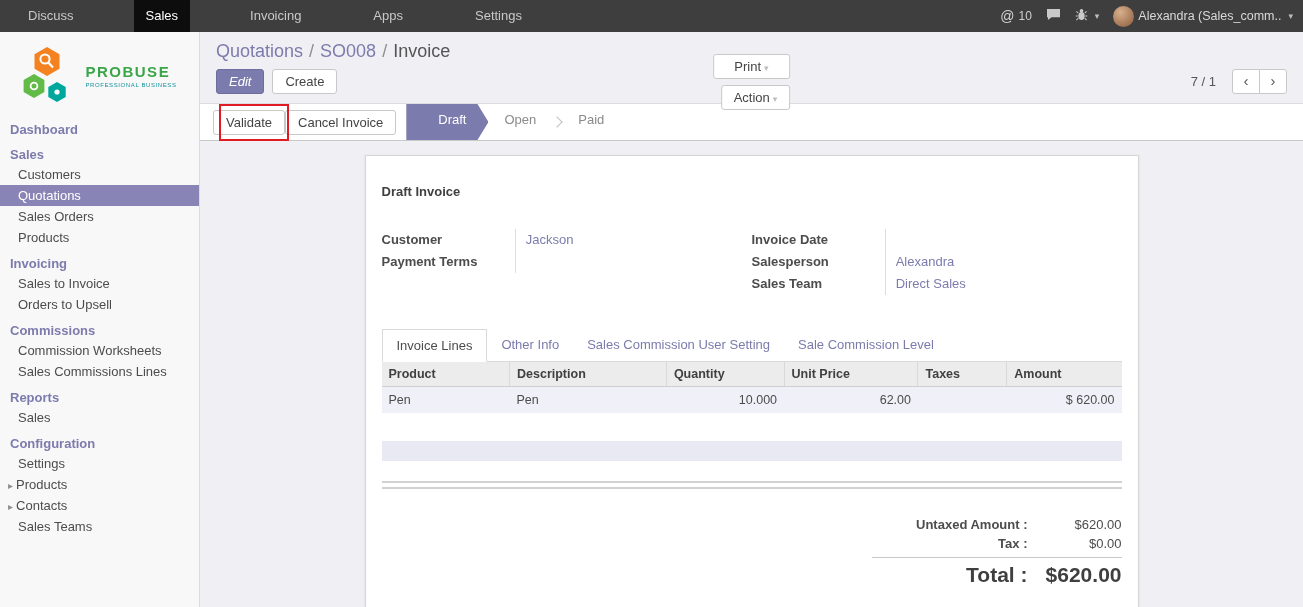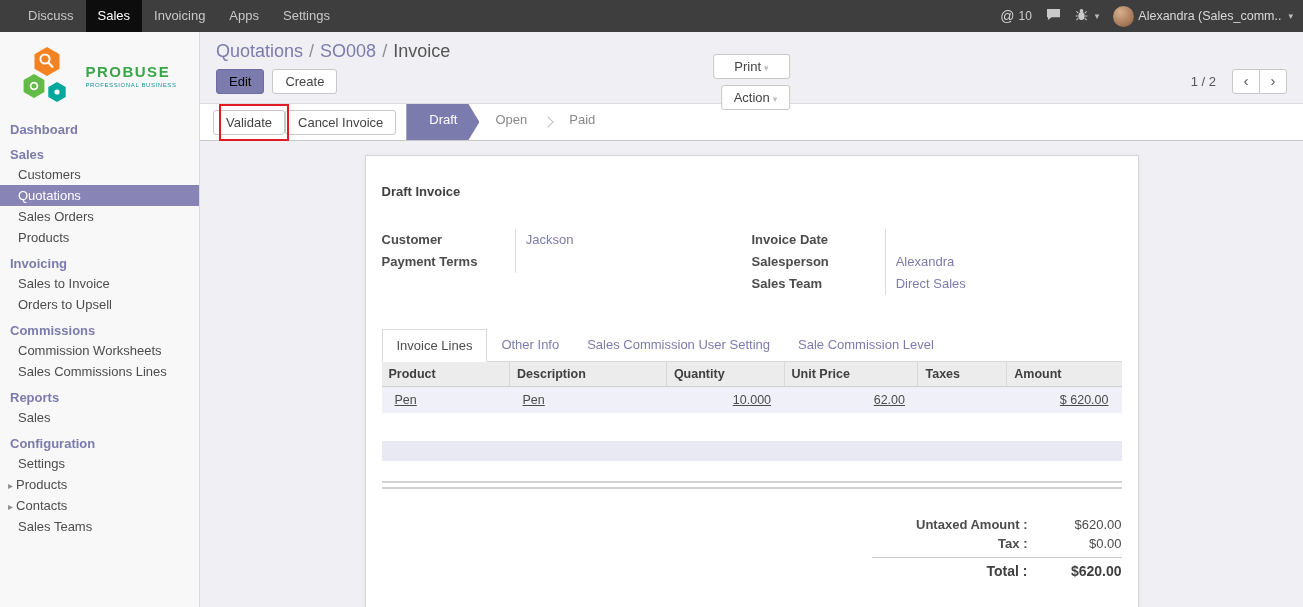--- a/index.html
+++ b/index.html
@@ -1,21 +1,21 @@
 <!DOCTYPE html>
 <html><head>
 <meta charset="utf-8">
 <style>
   * { box-sizing: border-box; margin: 0; padding: 0; }
   html,body { width:1303px; height:607px; overflow:hidden; }
   body { font-family:"Liberation Sans", sans-serif; font-size:13px; color:#4c4c4c; background:#fff; }
 
   
   .topbar { height:32px; background:#3e3e3e; color:#c8c8c8; display:flex; align-items:stretch; }
-  .topbar-menus { display:flex; align-items:stretch; padding-left:16px; }
+  .topbar-menus { display:flex; align-items:stretch; padding-left:16px;gap:48px; }
   .tmenu { padding:0 12px; line-height:32px; cursor:pointer; }
   .tmenu.active { background:#0d0d0d; color:#fff; }
   .systray { margin-left:auto; display:flex; align-items:center; gap:14px; padding-right:10px; }
   .systray-item { display:flex; align-items:center; gap:4px; cursor:pointer; }
   .at-icon { font-size:14px; color:#d7d7d7; }
   .mention-count { font-size:12px; color:#cfcfcf; }
   .caret { font-size:9px; color:#bdbdbd; margin-left:3px; }
   .avatar { width:21px; height:21px; border-radius:50%; background:radial-gradient(circle at 35% 30%, #d8b08c, #8a5a3b); display:inline-block; }
   .uname { font-size:12.5px; color:#d9d9d9; }
 
@@ -34,73 +34,73 @@
   .nav-item { padding:3px 10px 3px 18px; cursor:pointer; white-space:nowrap; }
   .nav-item.selected { background:#8885b6; color:#fff; }
   .expand-arrow { color:#8f8f8f; font-size:10px; margin:0 3px 0 -10px; }
 
   
   .breadcrumb { font-size:18px; color:#7c7bad; padding:9px 16px 2px; }
   .breadcrumb .sep { color:#8f8f8f; margin:0 6px; }
   .breadcrumb .current { color:#555; }
   .cp-buttons { position:relative; display:flex; align-items:center; padding:5px 16px 9px; }
   .btn { display:inline-block; padding:4px 12px; border:1px solid #c8c8c8; border-radius:3px; background:#fff; color:#444; font-size:13px; cursor:pointer; }
-  .btn.primary { background:#7c7bad; border-color:#6f6da0; color:#000000; }
+  .btn.primary { background:#7c7bad; border-color:#6f6da0; color:#ffffff;font-style:italic; }
   .btn + .btn { margin-left:8px; }
   .center-group { position:absolute; left:50%; transform:translateX(-50%); display:flex; gap:6px;flex-direction:column; }
   .pager { margin-left:auto; display:flex; align-items:center; gap:16px; }
   .pager-value { color:#555; }
   .btn-group { display:flex; }
   .pg-btn { width:28px; height:25px; border:1px solid #c8c8c8; background:#fff; color:#555; font-size:15px; line-height:22px; text-align:center; cursor:pointer; }
   .pg-btn.prev { border-radius:3px 0 0 3px; }
   .pg-btn.next { border-radius:0 3px 3px 0; margin-left:-1px; }
 
   
   .statusbar { height:38px; background:#fff; border-top:1px solid #dcdcdc; border-bottom:1px solid #c9c9c9; display:flex; align-items:center; padding-left:13px; flex:none; }
   .validate-wrap { position:relative; display:inline-block; }
   .annotation { position:absolute; left:-4px; right:-4px; top:-6px; bottom:-6px; border:2px solid #e01b24; pointer-events:none; }
   .statusbar .btn + * { margin-left:10px; }
   .states { margin-left:auto; display:flex; align-items:stretch; height:100%; }
   .state { line-height:31px; padding:0 16px; color:#8a8a8a; font-size:13px; cursor:pointer; }
-  .state.active { background:#7c7bad; color:#fff; padding:0 22px 0 23px;
+  .state.active { background:#7c7bad; color:#fff; padding:0 22px 0 32px;
     clip-path:polygon(0 0, calc(100% - 11px) 0, 100% 50%, calc(100% - 11px) 100%, 0 100%); }
   .chev { width:8px; height:8px; border-top:1px solid #bfbfbf; border-right:1px solid #bfbfbf; transform:rotate(45deg); align-self:center; margin:0 1px; }
 
   
   .view-area { flex:1; overflow:hidden; }
   .sheet { width:774px; margin:14px auto 0; background:#fff; border:1px solid #d6d6d6; box-shadow:0 1px 3px rgba(0,0,0,.08); padding:16px 16px 0; height:560px; }
   .sheet-title { font-weight:bold; margin:12px 0 30px; color:#3f3f3f; }
   .fgroups { display:flex; margin-bottom:34px; }
   .fgroup { width:50%; display:grid; grid-template-columns:36% 1fr; align-content:start; }
   .flabel { font-weight:bold; padding:3px 8px 3px 0; }
   .fvalue { border-left:1px solid #ddd; padding:3px 0 3px 10px; min-height:22px; }
   .fvalue.link { color:#7c7bad; cursor:pointer; }
 
   .tabbar { display:flex; border-bottom:1px solid #d9d9d9; }
   .tab { padding:8px 14px; color:#7c7bad; cursor:pointer; }
   .tab.active { background:#fff; border:1px solid #d9d9d9; border-bottom:1px solid #fff; margin-bottom:-1px; color:#4c4c4c; }
 
   table.lines { width:100%; border-collapse:collapse; font-size:12.5px; }
   table.lines th { background:#ececec; font-weight:bold; color:#404040; text-align:left; padding:5px 7px; border-right:1px solid #d9d9d9; border-bottom:1px solid #cfcfcf; cursor:pointer; }
   table.lines th:last-child { border-right:none; }
-  table.lines td { padding:6px 13px;text-decoration:underline; }
+  table.lines td { padding:6px 7px; }
   tr.data-row { background:#f0f0f8; cursor:pointer; }
   .ta-r { text-align:right !important; }
 
   .gap { height:28px; }
   .stripe { height:20px; background:#e9e9f4; }
   .gap2 { height:20px; }
   .dline { height:8px; border-top:2px solid #d2d2d2; border-bottom:2px solid #d2d2d2; margin-top:0; }
 
   .totals { margin:26px 0 0 auto; width:250px; }
   .trow { display:grid; grid-template-columns:1fr 80px; padding:2px 0; }
   .tlabel { text-align:right; font-weight:bold; padding-right:14px; }
   .tval { text-align:right; }
   .trow.total { border-top:1px solid #c9c9c9; margin-top:4px; padding-top:5px; }
-  .trow.total .tlabel, .trow.total .tval { font-size:14px; font-weight:bold; color:#3f3f3f; }
+  .trow.total .tlabel, .trow.total .tval { font-size:21px; font-weight:bold; color:#3f3f3f; }
 
   .sheet-footer-sep { margin-top:28px; border-top:1px solid #e4e4e4; }
 </style>
 </head>
 <body>
 
 <header class="topbar">
   <nav class="topbar-menus">
     <div class="tmenu">Discuss</div>
     <div class="tmenu active">Sales</div>
@@ -195,21 +195,21 @@
     </div>
 
     <div class="cp-buttons">
       <button class="btn primary">Edit</button>
       <button class="btn">Create</button>
       <div class="center-group">
         <button class="btn"><span>Print</span><span class="caret">▾</span></button>
         <button class="btn"><span>Action</span><span class="caret">▾</span></button>
       </div>
       <div class="pager">
-        <span class="pager-value">1 / 2</span>
+        <span class="pager-value">7 / 1</span>
         <span class="btn-group">
           <span class="pg-btn prev"><span>‹</span></span>
           <span class="pg-btn next"><span>›</span></span>
         </span>
       </div>
     </div>
 
     <div class="statusbar">
       <span class="validate-wrap">
         <button class="btn">Validate</button>

